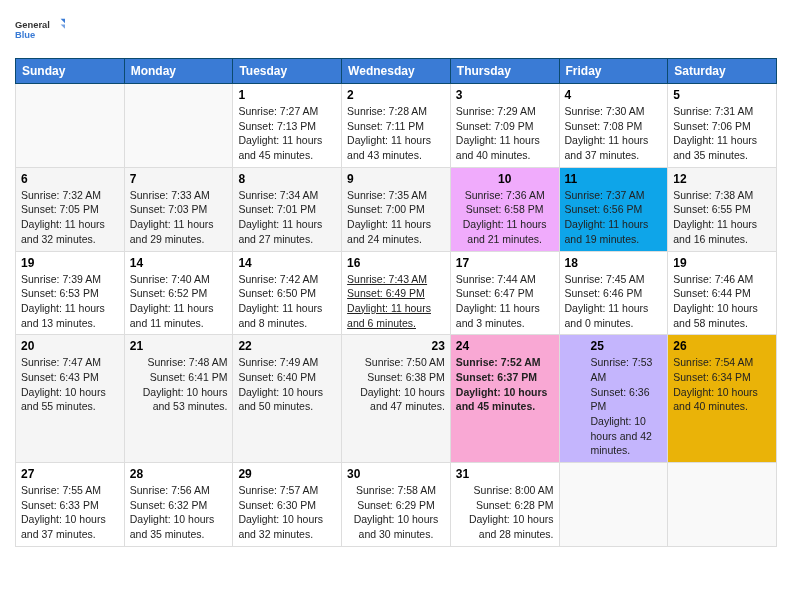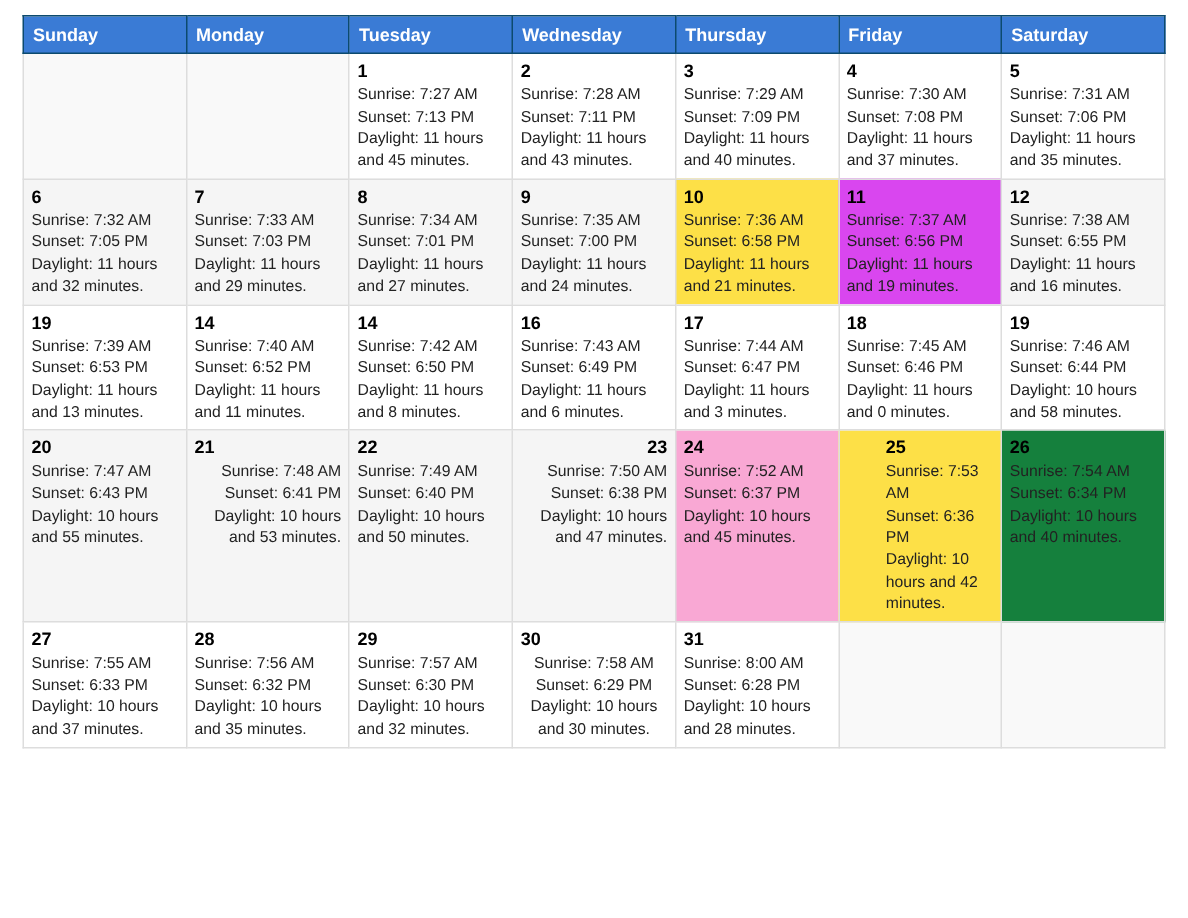--- a/index.html
+++ b/index.html
@@ -80,20 +80,34 @@
       line-height: 1.4;
     }
     .empty-cell {
       background: #f9f9f9 !important;
     }
   </style>
 </head>
 <body>
 
 <div class="page">
+  <div class="header">
+    <div class="logo">
+  <svg width="50" height="40" viewBox="0 0 80 40">
+    <text x="0" y="17" font-size="15" font-weight="bold" font-family="Arial,sans-serif" fill="#333">General</text>
+    <text x="0" y="33" font-size="15" font-weight="bold" font-family="Arial,sans-serif" fill="#3a7bd5">Blue</text>
+    <polygon points="73,2 80,2 80,9" fill="#3a7bd5"></polygon>
+    <polygon points="73,11 80,11 80,18" fill="#3a7bd5" opacity="0.7"></polygon>
+  </svg>
+</div>
+    <div class="title-area">
+      <div class="main-title"></div>
+      <div class="subtitle"></div>
+    </div>
+  </div>
 
   <table class="calendar">
     <thead>
       <tr>
       <th>Sunday</th>
           <th>Monday</th>
           <th>Tuesday</th>
           <th>Wednesday</th>
           <th>Thursday</th>
           <th>Friday</th>
@@ -153,27 +167,27 @@
             <div class="day-info" style="white-space: pre-line;">Sunrise: 7:34 AM
 Sunset: 7:01 PM
 Daylight: 11 hours and 27 minutes.</div>
           </td>
           <td style="background: rgb(245, 245, 245);">
             <span class="day-num">9</span>
             <div class="day-info" style="white-space: pre-line;">Sunrise: 7:35 AM
 Sunset: 7:00 PM
 Daylight: 11 hours and 24 minutes.</div>
           </td>
-          <td style="background: #fde047;">
+          <td style="background: #f0abfc; text-align: center;">
             <span class="day-num">10</span>
             <div class="day-info" style="white-space: pre-line;">Sunrise: 7:36 AM
 Sunset: 6:58 PM
 Daylight: 11 hours and 21 minutes.</div>
           </td>
-          <td style="background: #d946ef; margin-left: 28px;">
+          <td style="background: #0ea5e9; margin-left: 28px;">
             <span class="day-num">11</span>
             <div class="day-info" style="white-space: pre-line;">Sunrise: 7:37 AM
 Sunset: 6:56 PM
 Daylight: 11 hours and 19 minutes.</div>
           </td>
           <td style="background: rgb(245, 245, 245);">
             <span class="day-num">12</span>
             <div class="day-info" style="white-space: pre-line;">Sunrise: 7:38 AM
 Sunset: 6:55 PM
 Daylight: 11 hours and 16 minutes.</div>
@@ -193,21 +207,21 @@
 Daylight: 11 hours and 11 minutes.</div>
           </td>
           <td>
             <span class="day-num">14</span>
             <div class="day-info" style="white-space: pre-line;">Sunrise: 7:42 AM
 Sunset: 6:50 PM
 Daylight: 11 hours and 8 minutes.</div>
           </td>
           <td>
             <span class="day-num">16</span>
-            <div class="day-info" style="white-space: pre-line;">Sunrise: 7:43 AM
+            <div class="day-info" style="white-space: pre-line; text-decoration: underline;">Sunrise: 7:43 AM
 Sunset: 6:49 PM
 Daylight: 11 hours and 6 minutes.</div>
           </td>
           <td>
             <span class="day-num">17</span>
             <div class="day-info" style="white-space: pre-line;">Sunrise: 7:44 AM
 Sunset: 6:47 PM
 Daylight: 11 hours and 3 minutes.</div>
           </td>
           <td>
@@ -243,31 +257,31 @@
 Daylight: 10 hours and 50 minutes.</div>
           </td>
           <td style="background: rgb(245, 245, 245); text-align: right;">
             <span class="day-num">23</span>
             <div class="day-info" style="white-space: pre-line;">Sunrise: 7:50 AM
 Sunset: 6:38 PM
 Daylight: 10 hours and 47 minutes.</div>
           </td>
           <td style="background: #f9a8d4;">
             <span class="day-num">24</span>
-            <div class="day-info" style="white-space: pre-line;">Sunrise: 7:52 AM
+            <div class="day-info" style="white-space: pre-line; font-weight: bold;">Sunrise: 7:52 AM
 Sunset: 6:37 PM
 Daylight: 10 hours and 45 minutes.</div>
           </td>
-          <td style="background: #fde047; padding-left: 31px;">
+          <td style="background: #c4b5fd; padding-left: 31px;">
             <span class="day-num">25</span>
             <div class="day-info" style="white-space: pre-line;">Sunrise: 7:53 AM
 Sunset: 6:36 PM
 Daylight: 10 hours and 42 minutes.</div>
           </td>
-          <td style="background: #15803d;">
+          <td style="background: #eab308;">
             <span class="day-num">26</span>
             <div class="day-info" style="white-space: pre-line;">Sunrise: 7:54 AM
 Sunset: 6:34 PM
 Daylight: 10 hours and 40 minutes.</div>
           </td>
         </tr>
         <tr>
           <td>
             <span class="day-num">27</span>
             <div class="day-info" style="white-space: pre-line;">Sunrise: 7:55 AM
@@ -287,21 +301,21 @@
 Daylight: 10 hours and 32 minutes.</div>
           </td>
           <td>
             <span class="day-num">30</span>
             <div class="day-info" style="white-space: pre-line; text-align: center;">Sunrise: 7:58 AM
 Sunset: 6:29 PM
 Daylight: 10 hours and 30 minutes.</div>
           </td>
           <td>
             <span class="day-num">31</span>
-            <div class="day-info" style="white-space: pre-line;">Sunrise: 8:00 AM
+            <div class="day-info" style="white-space: pre-line; text-align: right;">Sunrise: 8:00 AM
 Sunset: 6:28 PM
 Daylight: 10 hours and 28 minutes.</div>
           </td>
           <td class="empty-cell"></td>
           <td class="empty-cell"></td>
         </tr>
       </tbody>
   </table>
 </div>
 

